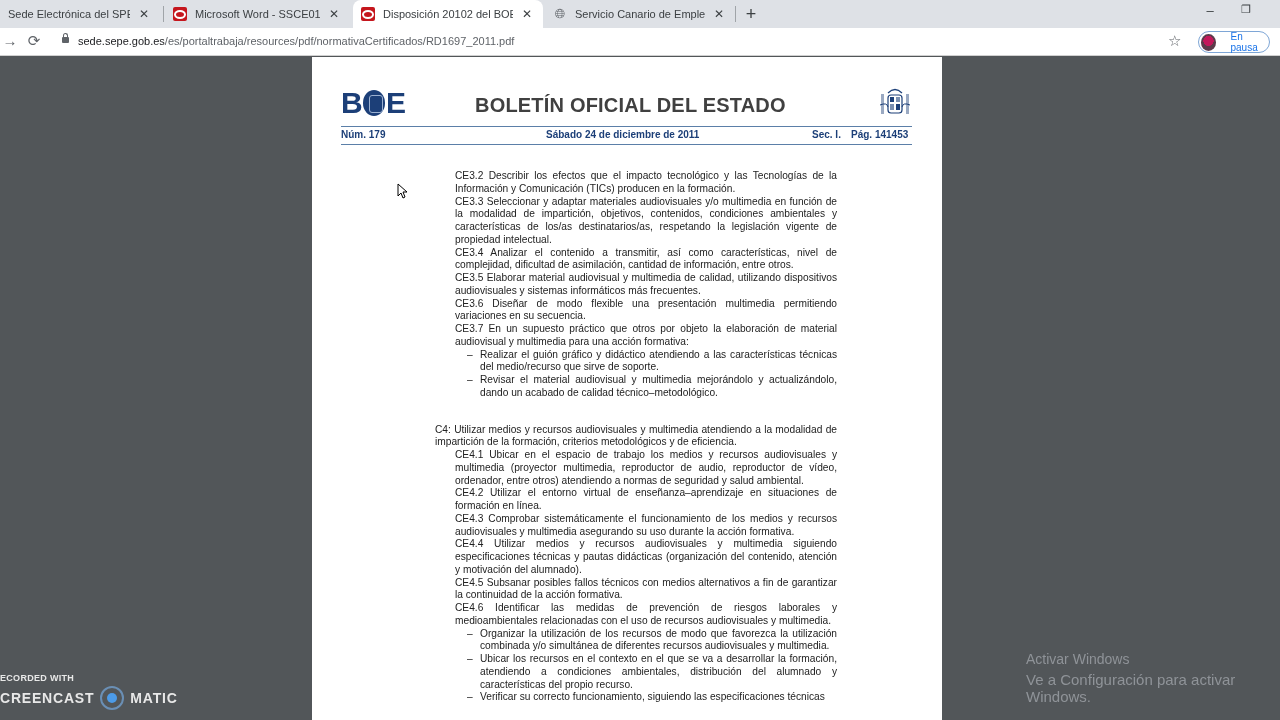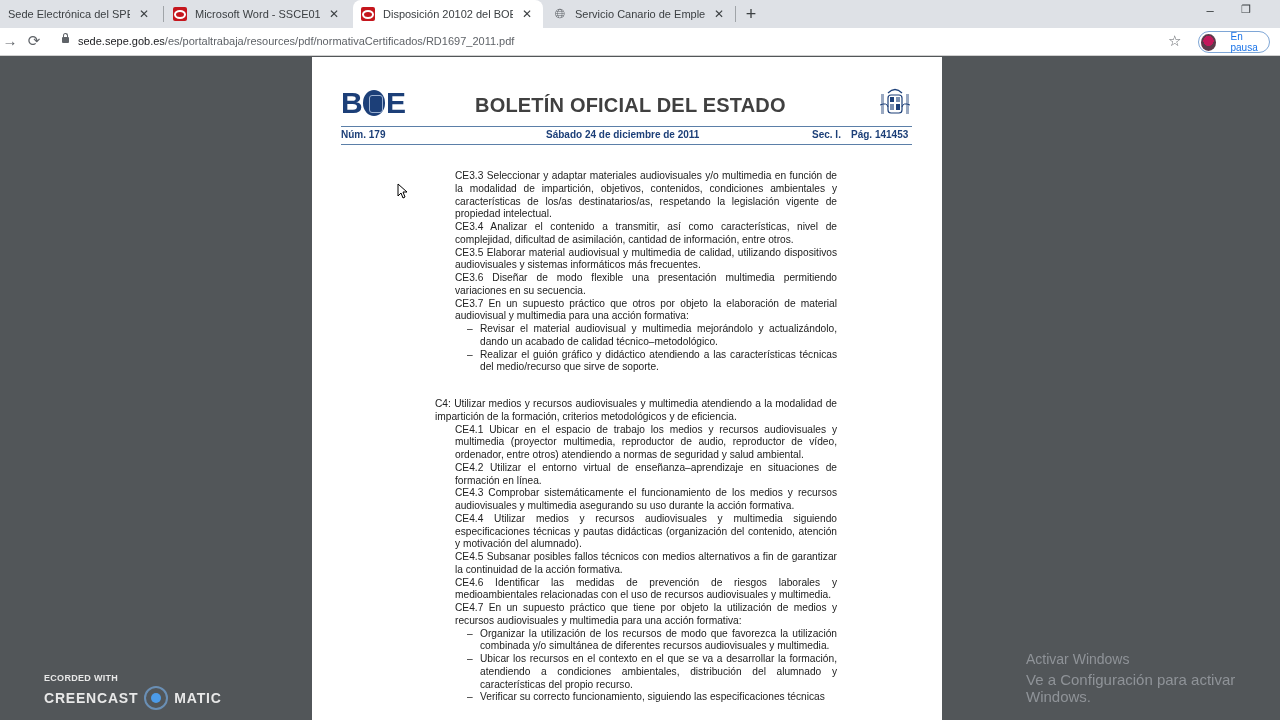--- a/index.html
+++ b/index.html
@@ -39,21 +39,21 @@
   .body { position: absolute; left: 123px; top: 113px; width: 402px; font-size: 10.2px; line-height: 12.75px; color: #222; text-align: justify; }
   .ind { padding-left: 20px; }
   .c4 { margin-top: 24px; }
   .bullet { position: relative; padding-left: 45px; }
   .bullet::before { content: "–"; position: absolute; left: 32px; top: 0; }
   .cursor { position: absolute; left: 397px; top: 183px; width: 0; height: 0; border-left: 0 solid transparent; }
   .cursor svg { display: block; }
   .watermark { position: absolute; left: 1026px; top: 651px; color: #8f9398; }
   .watermark .w1 { font-size: 14px; }
   .watermark .w2 { font-size: 15px; margin-top: 4px; }
-  .scm { position: absolute; left: 0; top: 673px; color: #e8e8e8; font-weight: bold; padding-left: 44px; }
+  .scm { position: absolute; left: 0; top: 673px; color: #e8e8e8; font-weight: bold; }
   .scm .s1 { font-size: 9px; letter-spacing: 0.3px; }
   .scm .s2 { display: flex; align-items: center; font-size: 14px; letter-spacing: 0.8px; margin-top: 3px; }
   .scm .ring { width: 24px; height: 24px; border-radius: 50%; border: 2px solid #6a8fb5; margin: 0 6px; display: flex; align-items: center; justify-content: center; }
   .scm .ring::after { content: ""; width: 10px; height: 10px; border-radius: 50%; background: #4c9be8; }
 </style>
 </head>
 <body>
 
 <div class="tabbar">
   <div class="tab" style="left:0; width:160px;">
@@ -117,35 +117,35 @@
       <path d="M32 20 Q25 17 24 22" fill="none" stroke="#1c3f78" stroke-width="1"></path>
     </svg>
     <div class="hdr-line" style="top:69px;"></div>
     <div class="meta" style="left:29px;">Núm. 179</div>
     <div class="meta" style="left:234px;">Sábado 24 de diciembre de 2011</div>
     <div class="meta" style="left:500px;">Sec. I.</div>
     <div class="meta" style="left:539px;">Pág. 141453</div>
     <div class="hdr-line" style="top:87px;"></div>
 
     <div class="body">
+      <p class="ind">CE3.2  Describir los efectos que el impacto tecnológico y las Tecnologías de la Información y Comunicación (TICs) producen en la formación.</p>
       <p class="ind">CE3.3  Seleccionar y adaptar materiales audiovisuales y/o multimedia en función de la modalidad de impartición, objetivos, contenidos, condiciones ambientales y características de los/as destinatarios/as, respetando la legislación vigente de propiedad intelectual.</p>
       <p class="ind">CE3.4  Analizar el contenido a transmitir, así como características, nivel de complejidad, dificultad de asimilación, cantidad de información, entre otros.</p>
       <p class="ind">CE3.5  Elaborar material audiovisual y multimedia de calidad, utilizando dispositivos audiovisuales y sistemas informáticos más frecuentes.</p>
       <p class="ind">CE3.6  Diseñar de modo flexible una presentación multimedia permitiendo variaciones en su secuencia.</p>
       <p class="ind">CE3.7  En un supuesto práctico que otros por objeto la elaboración de material audiovisual y multimedia para una acción formativa:</p>
+      <p class="bullet">Realizar el guión gráfico y didáctico atendiendo a las características técnicas del medio/recurso que sirve de soporte.</p>
       <p class="bullet">Revisar el material audiovisual y multimedia mejorándolo y actualizándolo, dando un acabado de calidad técnico–metodológico.</p>
-      <p class="bullet">Realizar el guión gráfico y didáctico atendiendo a las características técnicas del medio/recurso que sirve de soporte.</p>
       <p class="c4">C4: Utilizar medios y recursos audiovisuales y multimedia atendiendo a la modalidad de impartición de la formación, criterios metodológicos y de eficiencia.</p>
       <p class="ind">CE4.1  Ubicar en el espacio de trabajo los medios y recursos audiovisuales y multimedia (proyector multimedia, reproductor de audio, reproductor de vídeo, ordenador, entre otros) atendiendo a normas de seguridad y salud ambiental.</p>
       <p class="ind">CE4.2  Utilizar el entorno virtual de enseñanza–aprendizaje en situaciones de formación en línea.</p>
       <p class="ind">CE4.3  Comprobar sistemáticamente el funcionamiento de los medios y recursos audiovisuales y multimedia asegurando su uso durante la acción formativa.</p>
       <p class="ind">CE4.4  Utilizar medios y recursos audiovisuales y multimedia siguiendo especificaciones técnicas y pautas didácticas (organización del contenido, atención y motivación del alumnado).</p>
       <p class="ind">CE4.5  Subsanar posibles fallos técnicos con medios alternativos a fin de garantizar la continuidad de la acción formativa.</p>
       <p class="ind">CE4.6  Identificar las medidas de prevención de riesgos laborales y medioambientales relacionadas con el uso de recursos audiovisuales y multimedia.</p>
-      <p class="ind">CE4.7  En un supuesto práctico que tiene por objeto la utilización de medios y recursos audiovisuales y multimedia para una acción formativa:</p>
       <p class="bullet">Organizar la utilización de los recursos de modo que favorezca la utilización combinada y/o simultánea de diferentes recursos audiovisuales y multimedia.</p>
       <p class="bullet">Ubicar los recursos en el contexto en el que se va a desarrollar la formación, atendiendo a condiciones ambientales, distribución del alumnado y características del propio recurso.</p>
       <p class="bullet">Verificar su correcto funcionamiento, siguiendo las especificaciones técnicas</p>
     </div>
   </div>
 </div>
 
 <div class="cursor">
   <svg width="11" height="16" viewBox="0 0 11 16">
       <path d="M1 1 L1 13 L4 10 L6 15 L8 14 L6 9 L10 9 Z" fill="#fff" stroke="#000" stroke-width="1"></path>

